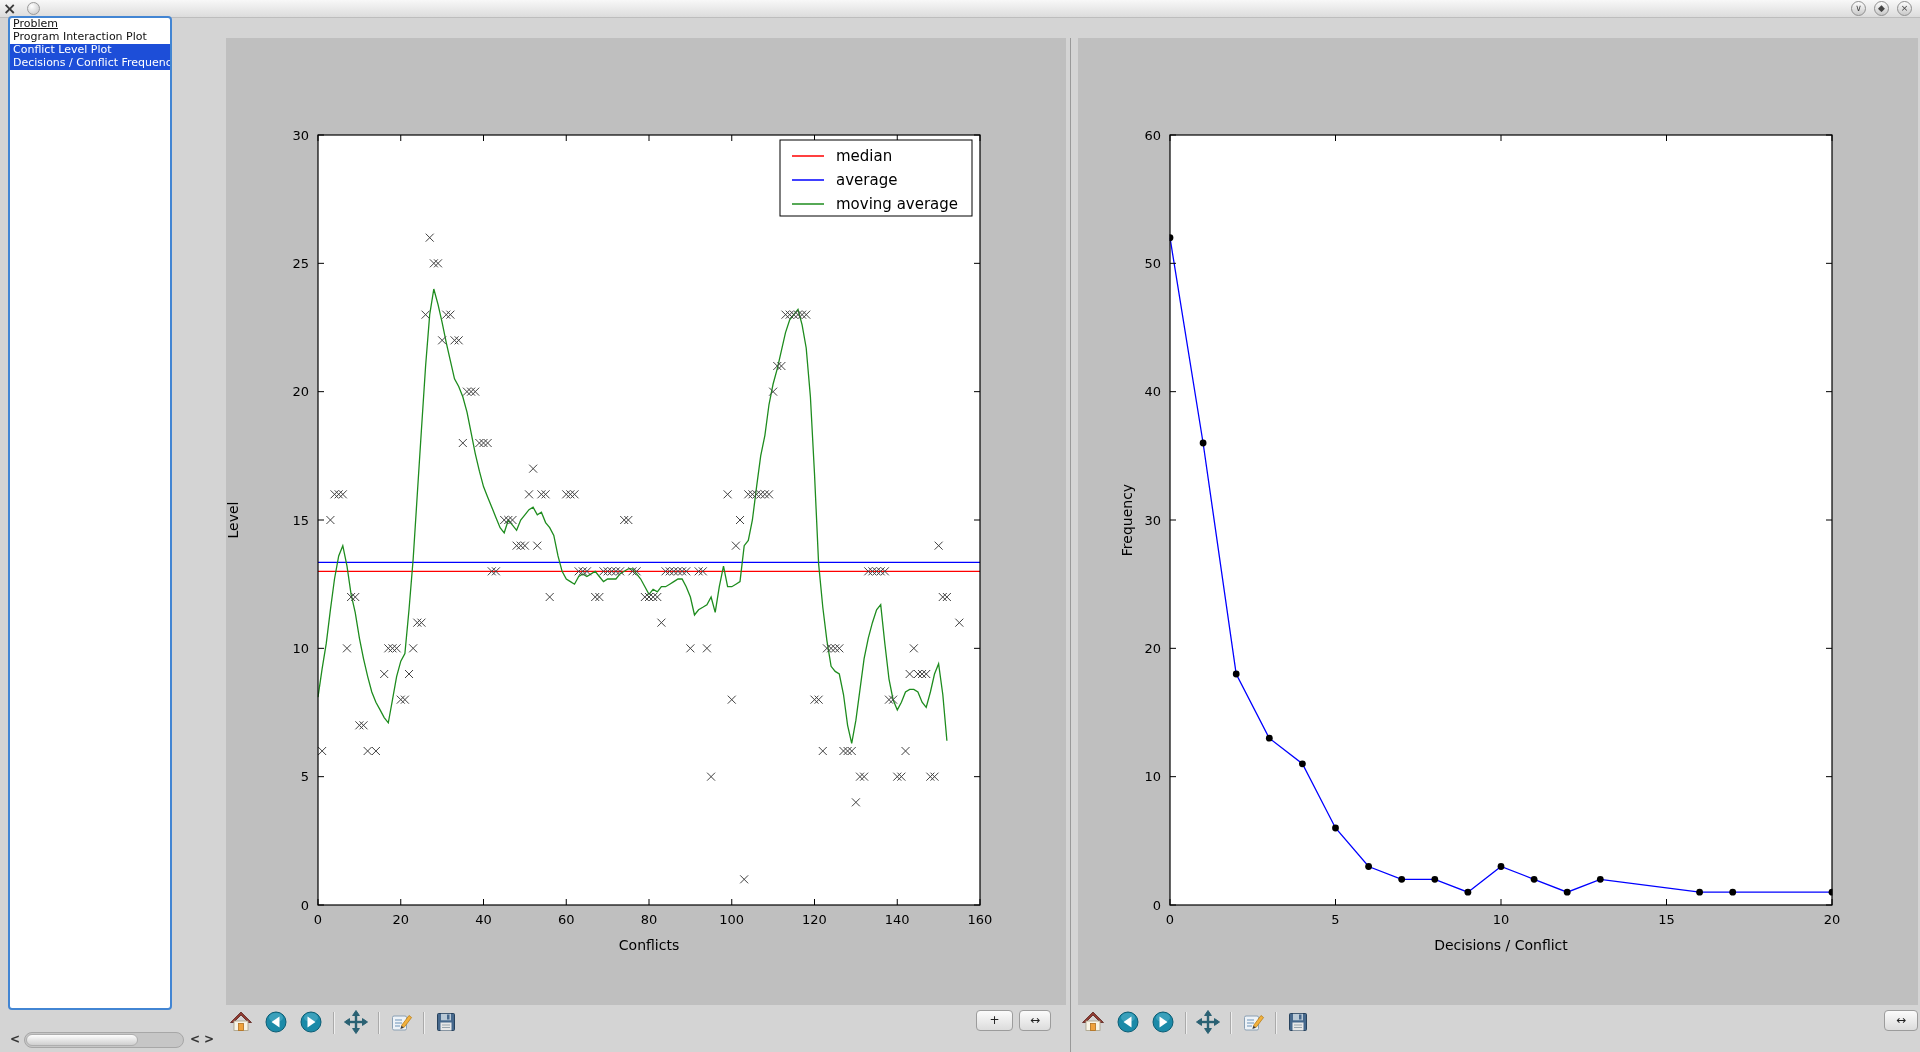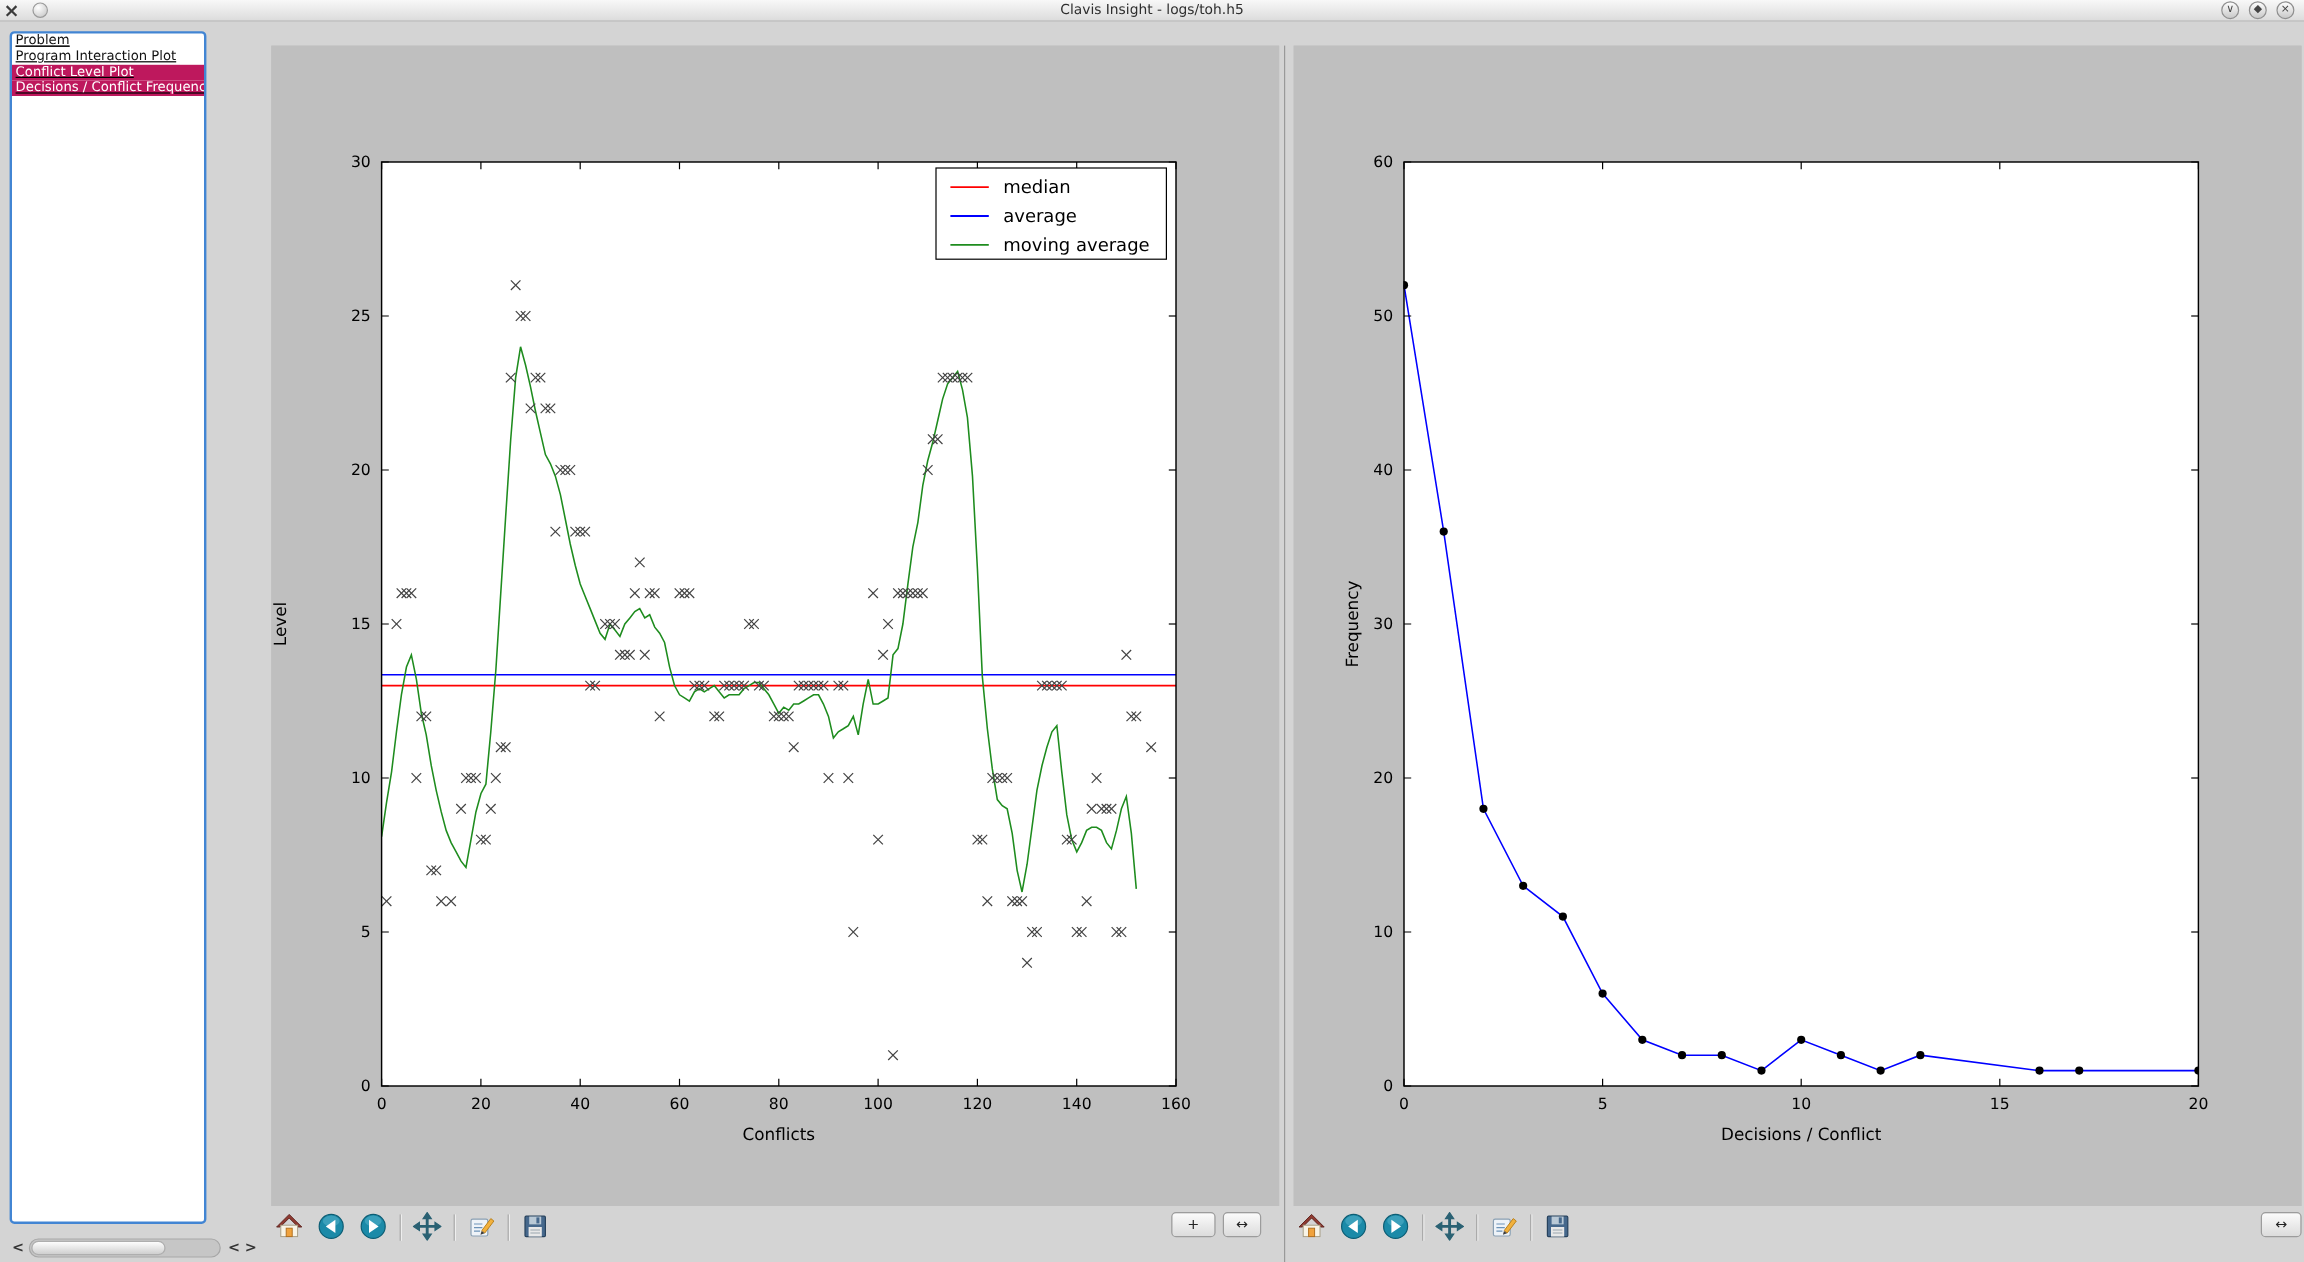--- a/index.html
+++ b/index.html
@@ -12,25 +12,25 @@
   .appicon-x { position:absolute; left:3px; top:-1px; font-size:16px; font-weight:900;
     color:#3a3a3a; cursor:default; }
   .appicon-sphere { position:absolute; left:27px; top:2px; width:13px; height:13px;
     border-radius:50%; border:1px solid #9a9a9a;
     background:radial-gradient(circle at 35% 30%, #ffffff, #c2c2c2); }
   .winctl { position:absolute; top:1px; width:15px; height:15px; border-radius:50%;
     border:1px solid #8f8f8f; background:linear-gradient(#fdfdfd,#c9c9c9);
     font-size:9px; line-height:13px; text-align:center; color:#444; cursor:default; }
   .winctl.min { right:54px; } .winctl.max { right:31px; } .winctl.close { right:8px; }
 
-  .sidebar { position:absolute; left:8px; top:26px; width:164px; height:994px;
-    background:#ffffff; border:2px solid #4285d3; border-radius:4px; overflow:hidden;text-decoration:underline; }
+  .sidebar { position:absolute; left:8px; top:16px; width:164px; height:994px;
+    background:#ffffff; border:2px solid #4285d3; border-radius:4px; overflow:hidden; }
   .sb-item { height:13px; line-height:12px; font-size:11px; padding-left:3px;
     white-space:nowrap; overflow:hidden; color:#111; cursor:default; }
-  .sb-item.selected { background:#be185d; color:#ffffff; }
+  .sb-item.selected { background:#1d4ed8; color:#ffffff; }
   .sb-item.focused { text-decoration:underline; }
 
   .canvas { position:absolute; top:38px; width:840px; height:967px; background:#bfbfbf; }
   #canvas-left  { left:226px; }
   #canvas-right { left:1078px; }
   .divider { position:absolute; left:1070px; top:38px; width:1px; height:1014px; background:#999; }
   svg text { font-family:"DejaVu Sans", sans-serif; }
 
   .toolbar { position:absolute; top:1008px; height:30px; display:flex;
     align-items:center; gap:9px; }
@@ -52,21 +52,20 @@
     background:#c6c6c6; border:1px solid #a7a7a7; border-radius:8px; }
   .hs-thumb { position:absolute; left:1px; top:1px; height:12px; border-radius:7px;
     background:linear-gradient(#fdfdfd,#cfcfcf); border:1px solid #aeaeae; cursor:default; }
 </style>
 </head>
 <body>
 
 <div class="titlebar">
   <span class="appicon-x">×</span>
   <span class="appicon-sphere"></span>
-  <span class="title-text">Clavis Insight - logs/toh.h5</span>
   <span class="winctl min">∨</span>
   <span class="winctl max">◆</span>
   <span class="winctl close">×</span>
 </div>
 
 <div class="sidebar" id="sidebar-list">
     <div class="sb-item focused">Problem</div>
     <div class="sb-item">Program Interaction Plot</div>
     <div class="sb-item selected">Conflict Level Plot</div>
     <div class="sb-item selected">Decisions / Conflict Frequency Dis</div>

